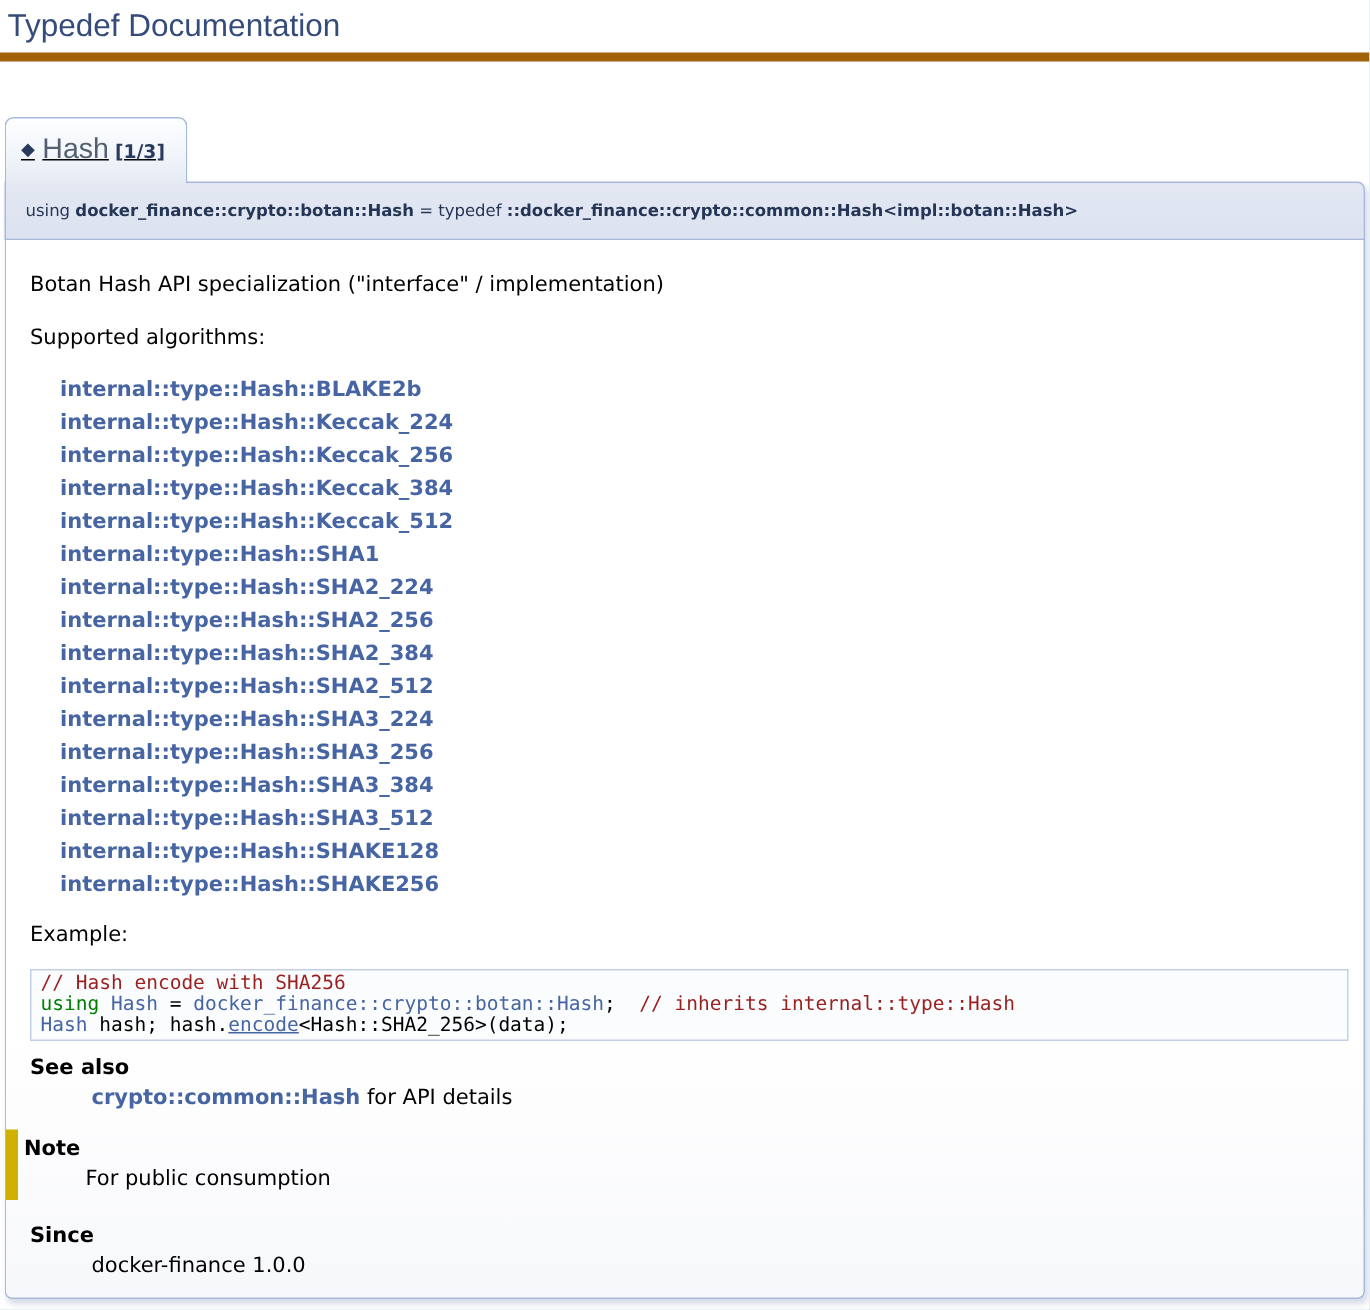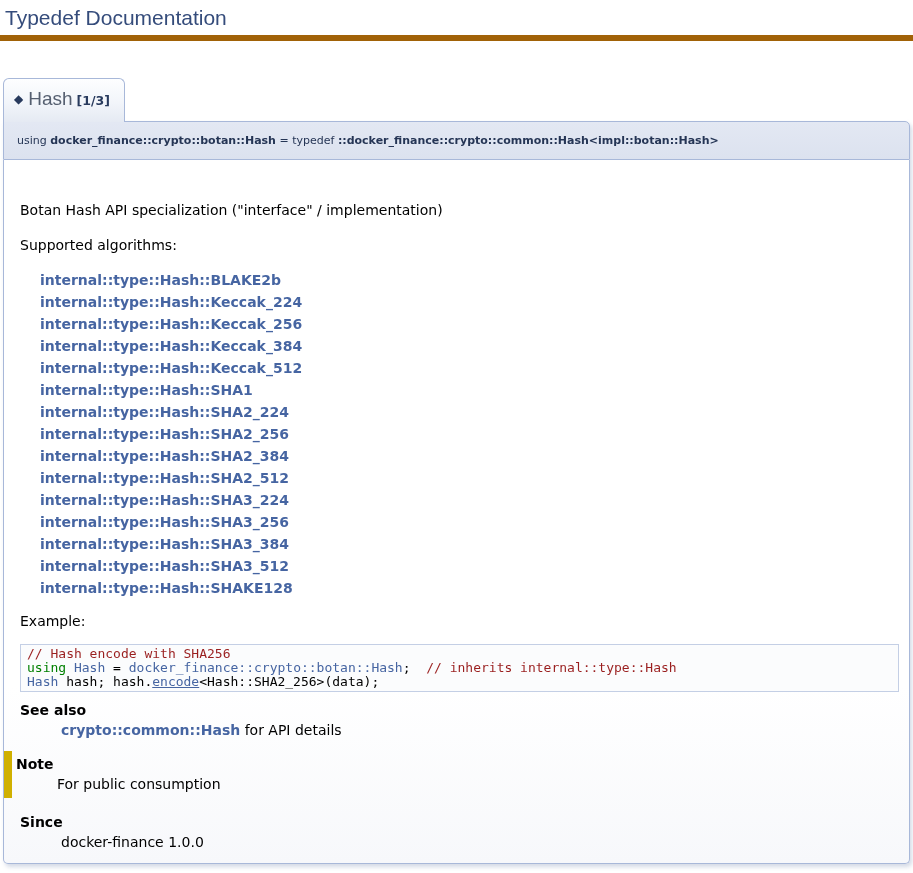--- a/index.html
+++ b/index.html
@@ -31,20 +31,21 @@
     margin: 37px 0 0 3px;
     padding: 8px 14px 9px 10px;
     border: 1px solid #A8B8D9;
     border-bottom: none;
     border-radius: 6px 6px 0 0;
     background: linear-gradient(to bottom, #FDFEFF 0%, #F2F5FA 55%, #E5EAF3 100%);
     line-height: 24px;
     vertical-align: bottom;
     position: relative;
     z-index: 2;
+    text-decoration: underline;
   }
   .memtitle .permalink {
     font-size: 12px;
     color: #283A5D;
     margin-right: 5px;
     vertical-align: 2px;
   }
   .memtitle .tabname {
     font-family: "Liberation Sans", sans-serif;
     font-size: 19px;
@@ -74,21 +75,21 @@
     font-size: 11px;
     line-height: 17px;
     white-space: nowrap;
   }
   .memproto b { color: #253555; }
   .memdoc {
     border: 1px solid #A8B8D9;
     border-top: none;
     border-radius: 0 0 5px 5px;
     background: linear-gradient(to bottom, #FFFFFF 0%, #FFFFFF 75%, #F7F8FB 100%);
-    padding: 24px 10px 13px 12px;
+    padding: 4px 10px 13px 12px;
   }
 
   
   .brief  { margin: 18px 0 0 4px; }
   .supported { margin: 19px 0 0 4px; }
   .algo-list { margin: 16px 0 0 24px; }
   .algo-list .algo { line-height: 22px; }
   a.doclink {
     color: #4665A2;
     font-weight: bold;
@@ -162,20 +163,21 @@
         <div class="algo"><a class="doclink">internal::type::Hash::SHA1</a></div>
         <div class="algo"><a class="doclink">internal::type::Hash::SHA2_224</a></div>
         <div class="algo"><a class="doclink">internal::type::Hash::SHA2_256</a></div>
         <div class="algo"><a class="doclink">internal::type::Hash::SHA2_384</a></div>
         <div class="algo"><a class="doclink">internal::type::Hash::SHA2_512</a></div>
         <div class="algo"><a class="doclink">internal::type::Hash::SHA3_224</a></div>
         <div class="algo"><a class="doclink">internal::type::Hash::SHA3_256</a></div>
         <div class="algo"><a class="doclink">internal::type::Hash::SHA3_384</a></div>
         <div class="algo"><a class="doclink">internal::type::Hash::SHA3_512</a></div>
         <div class="algo"><a class="doclink">internal::type::Hash::SHAKE128</a></div>
+        <div class="algo"><a class="doclink">internal::type::Hash::SHAKE256</a></div>
       </div>
 
       <p class="example-label">Example:</p>
 
       <div class="fragment"><div class="line"><span class="comment">// Hash encode with SHA256</span></div><div class="line"><span class="keyword">using </span><a class="codelink">Hash</a><span> = </span><a class="codelink">docker_finance::crypto::botan::Hash</a><span>;  </span><span class="comment">// inherits internal::type::Hash</span></div><div class="line"><a class="codelink">Hash</a><span> hash; hash.</span><a class="codelink ul">encode</a><span>&lt;Hash::SHA2_256&gt;(data);</span></div></div>
 
       <dl class="seealso">
         <dt>See also</dt>
         <dd><a class="doclink">crypto::common::Hash</a><span> for API details</span></dd>
       </dl>

